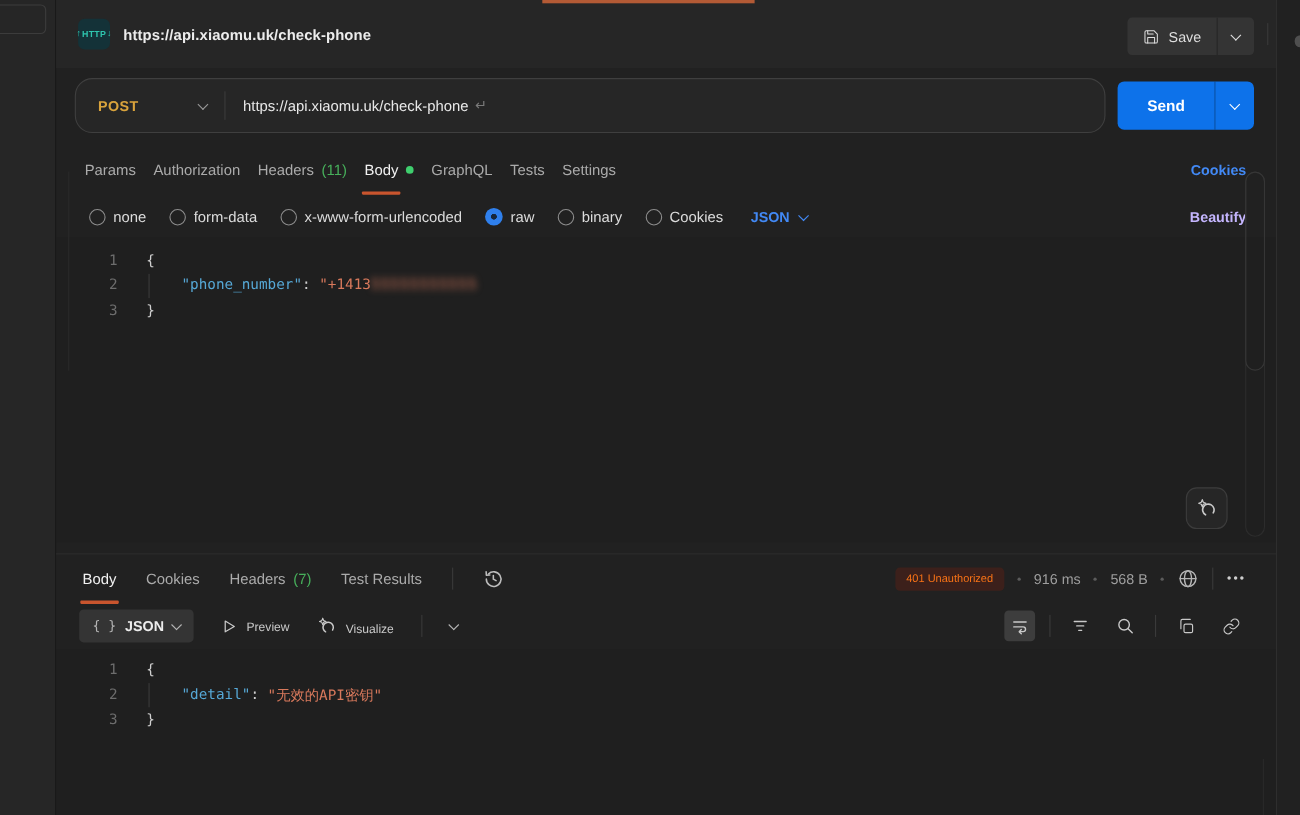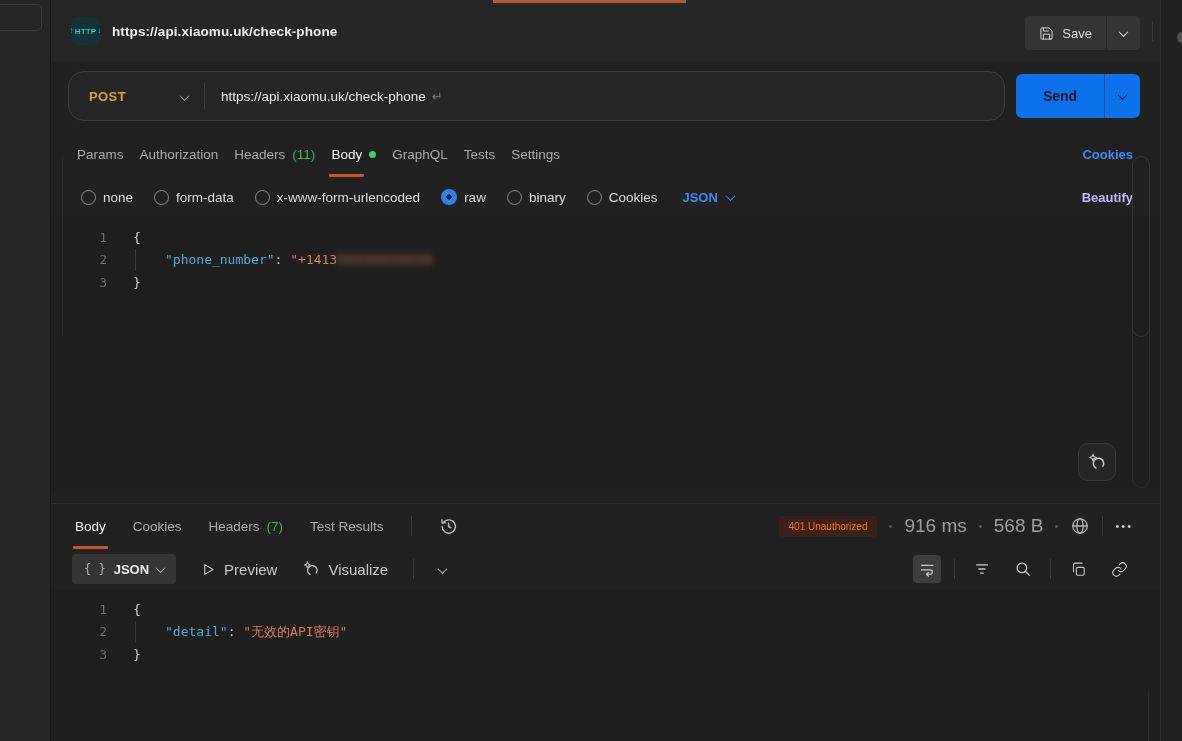--- a/index.html
+++ b/index.html
@@ -48,21 +48,21 @@
   .req-box { position:absolute; left:17px; top:9px; width:937px; height:50px;
     background:#262626; border:1px solid #3f3f3f; border-radius:16px;
     display:flex; align-items:center; }
   .method { width:112px; padding-left:20px; font-size:13px; font-weight:bold; letter-spacing:.4px;
     color:#d9a33c; cursor:pointer; }
   .method-caret { color:#9a9a9a; margin-right:16px; cursor:pointer; }
   .req-vdiv { width:1px; height:26px; background:#3a3a3a; margin-right:16px; }
   .url-text { font-size:13.5px; color:#e8e8e8; cursor:text; }
   .url-return { color:#7a7a7a; margin-left:6px; font-size:13px; }
   .send-btn { position:absolute; left:965px; top:12px; height:44px; width:124px; display:flex;
-    background:#0d72ea; border-radius:6px; overflow:hidden; color:#0f172a; }
+    background:#0d72ea; border-radius:6px; overflow:hidden; color:#ffffff; }
   .send-main { flex:1; display:flex; align-items:center; justify-content:center;
     font-size:14px; font-weight:600; cursor:pointer; }
   .send-caret { width:36px; display:flex; align-items:center; justify-content:center;
     border-left:1px solid rgba(0,0,0,.3); cursor:pointer; }
 
   
   .tabs-row { position:relative; height:48px; margin-top:6px; display:flex; align-items:center;
     padding:0 27px 0 26px; gap:16px; font-size:13.5px; color:#ababab; }
   .tab { display:flex; align-items:center; gap:7px; cursor:pointer; }
   .tab .count { color:#47b05b; }
@@ -110,30 +110,30 @@
   .response { position:absolute; left:0; top:503px; width:100%; height:238px;
     border-top:1px solid #2d2d2d; background:#212121; }
   .resp-head { height:44px; display:flex; align-items:center; padding:0 27px 0 24px;
     gap:27px; font-size:13.5px; color:#ababab; }
   .vdiv { width:1px; height:20px; background:#3a3a3a; }
   .history-icon { color:#bdbdbd; cursor:pointer; }
   .resp-meta { margin-left:auto; display:flex; align-items:center; gap:12px; }
   .status-badge { background:#3c201b; color:#f97316; font-size:10px; font-weight:400;
     padding:5px 10px; border-radius:4px; cursor:pointer; }
   .sep-dot { width:3px; height:3px; border-radius:50%; background:#5b5b5b; }
-  .meta-text { color:#9e9e9e; font-size:19px; }
+  .meta-text { color:#9e9e9e; font-size:13px; }
   .globe-icon { color:#b5b5b5; cursor:pointer; }
   .more-dots { color:#cfcfcf; font-size:11px; letter-spacing:2px; cursor:pointer; }
 
   .resp-toolbar { height:42px; display:flex; align-items:center; padding:0 27px 0 21px; gap:25px; }
   .json-btn { display:flex; align-items:center; gap:8px; background:#343434; border-radius:4px;
     height:30px; padding:0 12px; font-size:13px; cursor:pointer; }
   .braces { color:#b5b5b5; font-family:"DejaVu Sans Mono", monospace; font-size:12px; }
   .json-label { color:#ececec; font-weight:600; }
-  .tool-item { display:flex; align-items:center; gap:8px; color:#c9c9c9; font-size:15px; cursor:pointer; }
+  .tool-item { display:flex; align-items:flex-end; gap:8px; color:#c9c9c9; font-size:11px; cursor:pointer; }
   .resp-caret { color:#b5b5b5; cursor:pointer; }
   .resp-icons { margin-left:auto; display:flex; align-items:center; gap:13px; color:#c9c9c9; }
   .icon-btn { width:28px; height:28px; display:flex; align-items:center; justify-content:center;
     border-radius:4px; cursor:pointer; }
   .icon-btn.active { background:#3d3d3d; }
 
   .resp-editor { height:152px; padding-top:8px; }
   .resp-scroll-hint { position:absolute; right:11px; top:100px; height:90px; border-left:1px solid #2a2a2a; }
 </style>
 </head>

